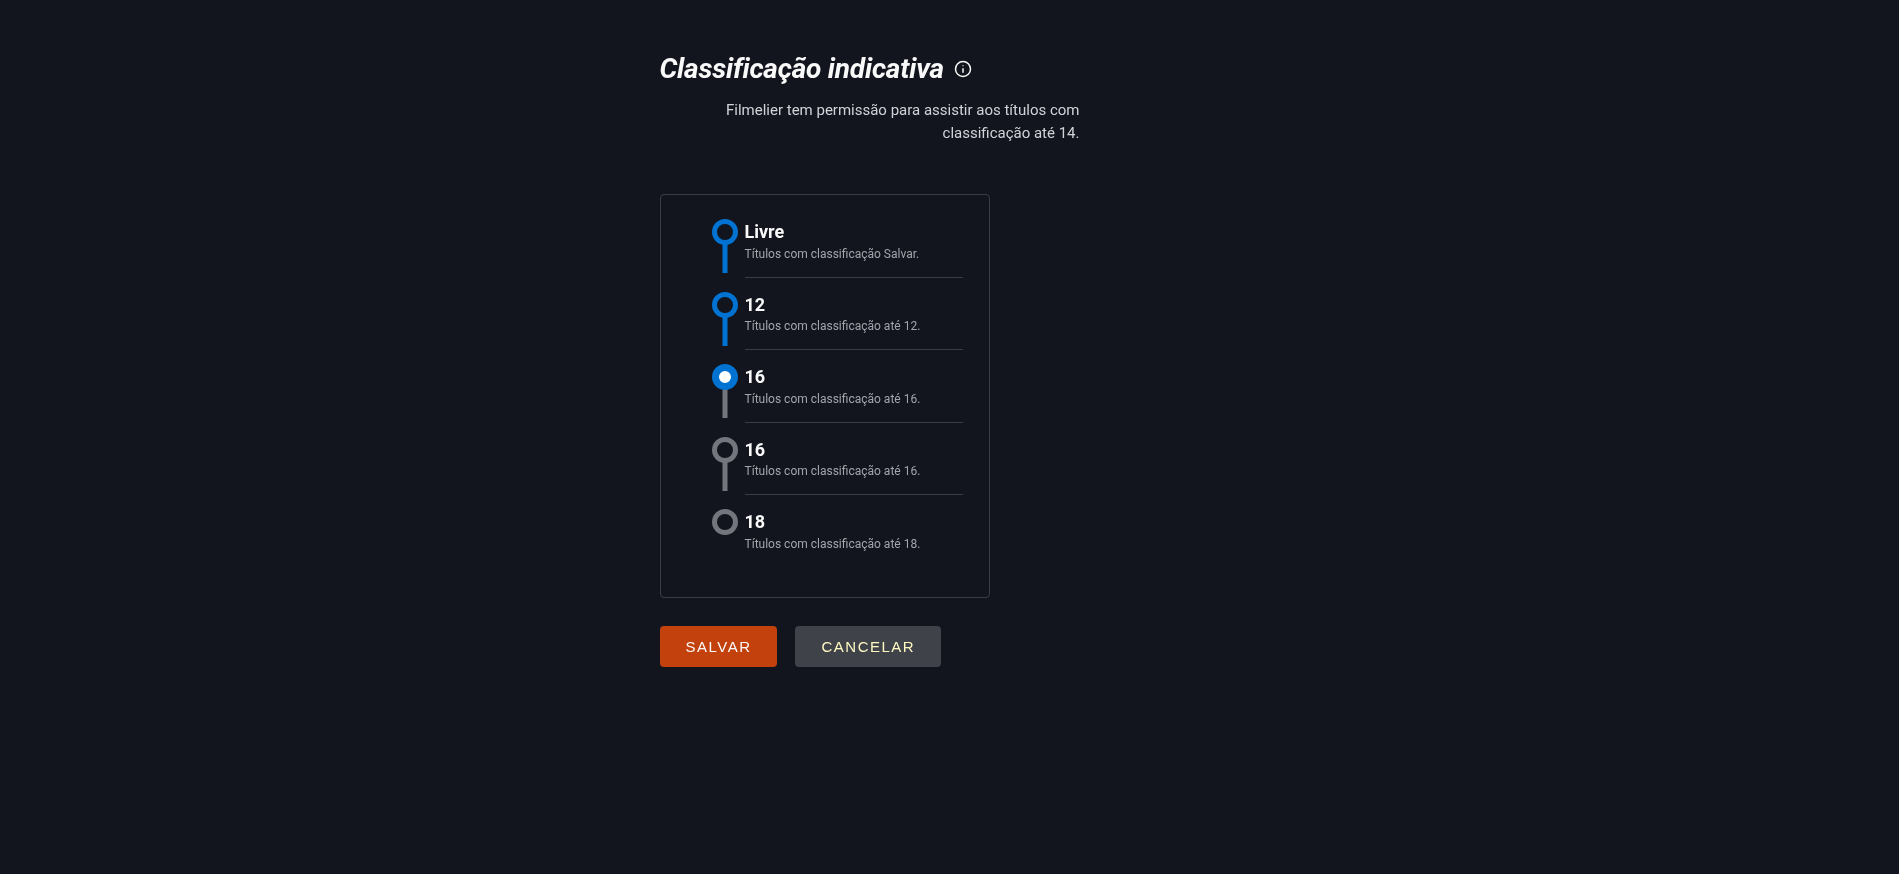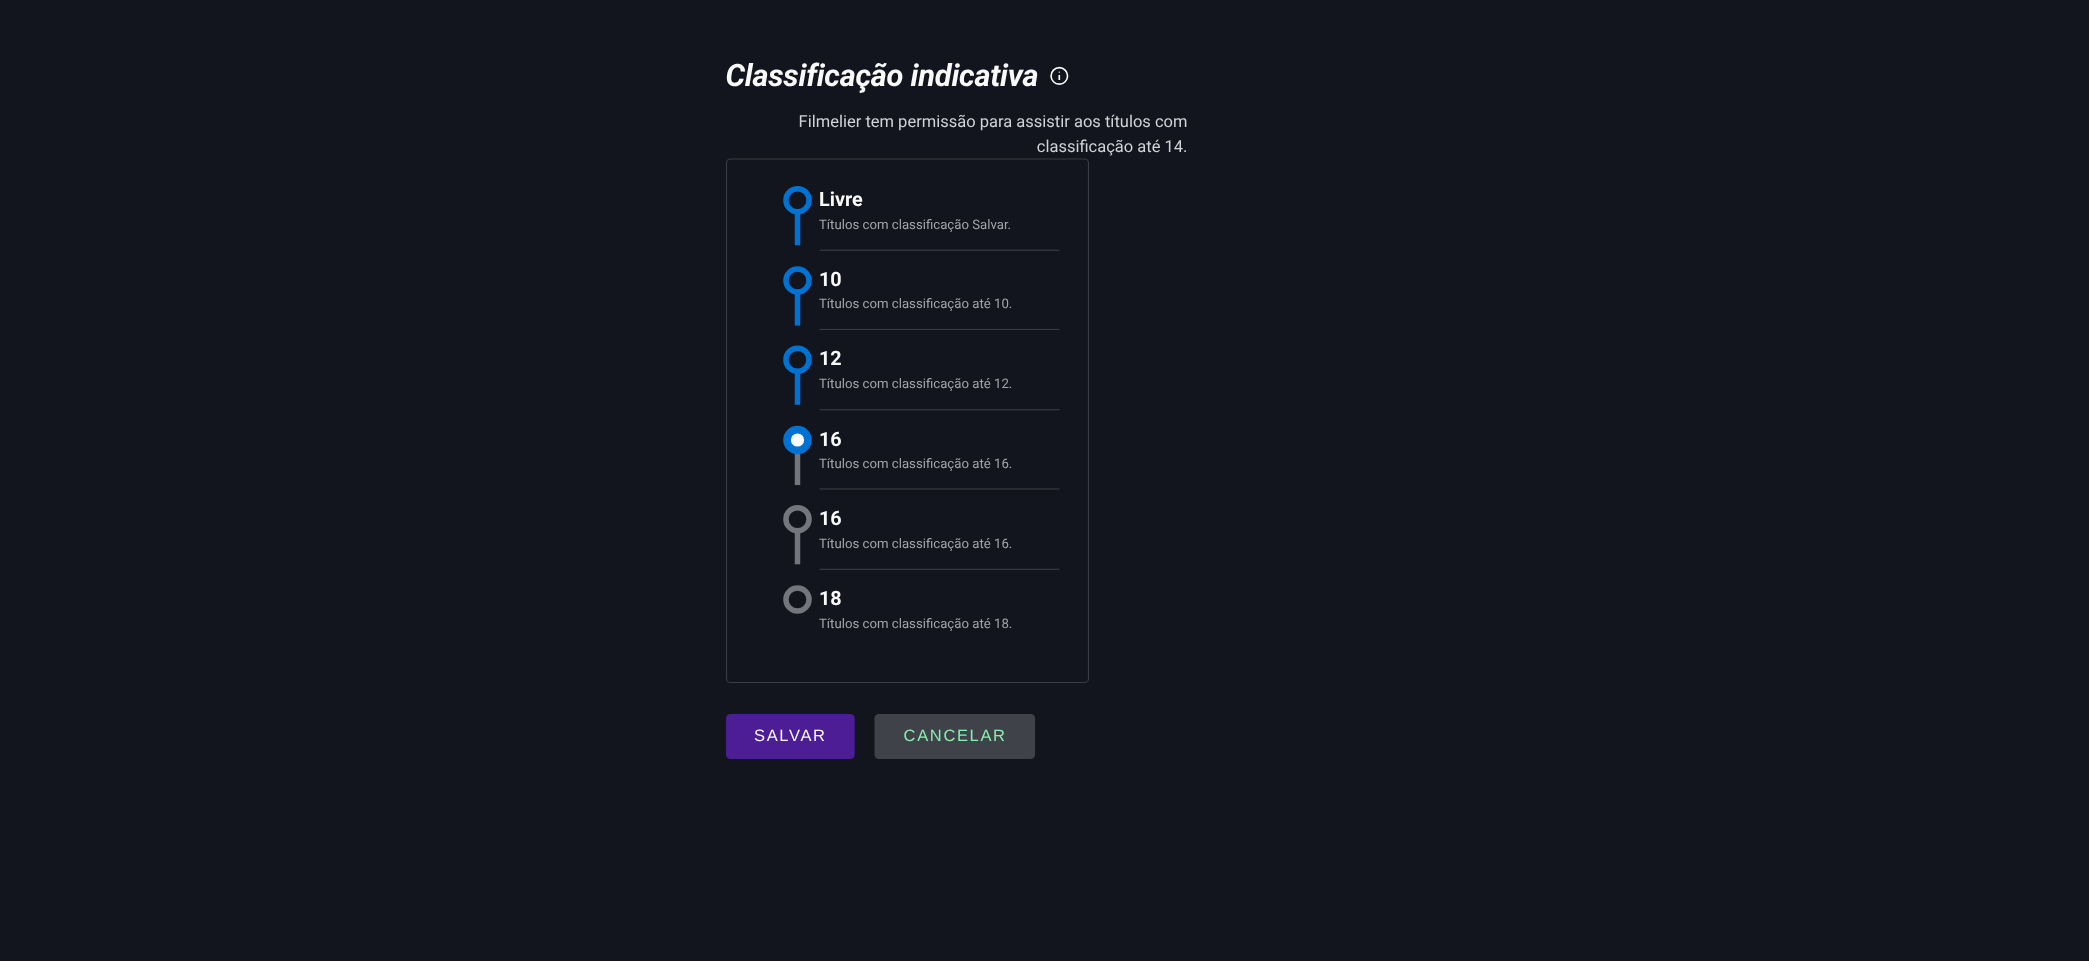--- a/index.html
+++ b/index.html
@@ -21,20 +21,21 @@
   h1 { font-size:28px; font-weight:700; letter-spacing:-0.2px;font-style:italic; }
   .info-icon { width:18px; height:18px; flex-shrink:0; }
   .subtitle {
     font-size:15px; color:#d1d3d8; margin-top:14px; line-height:1.5;
     max-width:420px;
     text-align:right;
   }
   .card {
     border:1px solid #3a3d45;
     border-radius:4px;
+    margin-top:50px;
     width:330px;
     padding:26px 26px 14px 44px;
   }
   .rating-list { position:relative; }
   .rating-item {
     display:flex; align-items:flex-start; position:relative;
     cursor:pointer;
     padding-bottom:16px;
   }
   .rating-item:not(:last-child) .rating-text {
@@ -69,22 +70,22 @@
   .rating-desc { font-size:12px; color:#a3a5ab; margin-top:4px; }
   .buttons { display:flex; gap:18px; margin-top:28px; }
   .btn {
     border:none; cursor:pointer;
     font-size:15px; font-weight:500;
     letter-spacing:1.5px;
     padding:12px 26px;
     border-radius:4px;
     text-transform:uppercase;
   }
-  .btn-primary { background:#4c1d95; color:#f9f9f9; }
-  .btn-secondary { background:#40424a; color:#86efac; }
+  .btn-primary { background:#c2410c; color:#f9f9f9; }
+  .btn-secondary { background:#40424a; color:#fef9c3; }
 </style>
 </head>
 <body>
 
 <div class="container">
   <div class="header-row">
     <h1>Classificação indicativa</h1>
     <span class="info-icon">
       <svg viewBox="0 0 24 24" width="18" height="18" fill="none" stroke="#f9f9f9" stroke-width="2">
         <circle cx="12" cy="12" r="10"></circle>
@@ -98,30 +99,20 @@
   <div class="card">
     <div class="rating-list" id="rating-list">
         <div class="rating-item">
           <div class="node-col">
             <div class="node"></div>
             <div class="connector"></div>
           </div>
           <div class="rating-text">
             <div class="rating-title">Livre</div>
             <div class="rating-desc">Títulos com classificação Salvar.</div>
-          </div>
-        </div>
-        <div class="rating-item">
-          <div class="node-col">
-            <div class="node"></div>
-            <div class="connector"></div>
-          </div>
-          <div class="rating-text">
-            <div class="rating-title">10</div>
-            <div class="rating-desc">Títulos com classificação até 10.</div>
           </div>
         </div>
         <div class="rating-item">
           <div class="node-col">
             <div class="node"></div>
             <div class="connector"></div>
           </div>
           <div class="rating-text">
             <div class="rating-title">12</div>
             <div class="rating-desc">Títulos com classificação até 12.</div>

